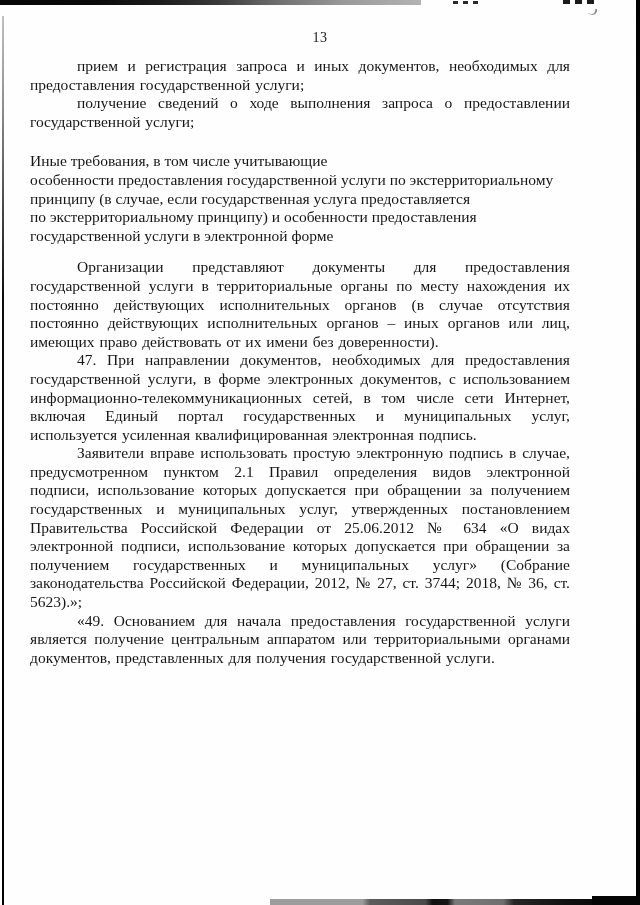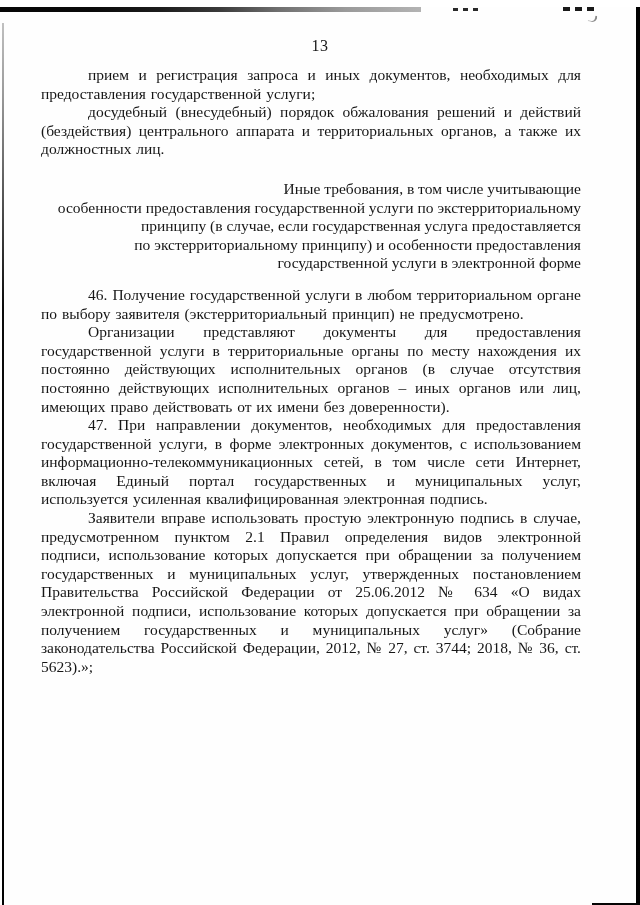--- a/index.html
+++ b/index.html
@@ -14,42 +14,41 @@
     position: relative;
     width: 640px;
     height: 905px;
     background: #fefefe;
     font-family: "Liberation Serif", "DejaVu Serif", serif;
     color: #161616;
   }
   .page-number {
     padding-top: 30px;
     text-align: center;
-    font-size: 16px;
+    font-size: 14px;
     letter-spacing: 0.5px;
-    margin-top: 7px;
   }
   .content {
-    margin: 11px 0 0 41px;
+    margin: 11px 0 0 30px;
     width: 540px;
     font-size: 15.5px;
     line-height: 18.6px;
     text-align: justify;
   }
   .content p {
     margin: 0;
     text-indent: 47px;
     word-spacing: 1px;
   }
   .section-heading {
     margin: 21px 0 13px 0;
     font-size: 15.5px;
     font-weight: 400;
     line-height: 18.6px;
-    text-align: right;
+    text-align: left;
     text-indent: 0;
     white-space: pre-line;
   }
   
   .artifact { position: absolute; }
   .top-edge-bar {
     left: 0; top: 0; width: 421px; height: 5px;
     background: linear-gradient(to right,
       #060606 0%, #0a0a0a 22%, #1c1c1c 38%, #3a3a3a 52%,
       #6f6f6f 66%, #9a9a9a 82%, #b3b3b3 100%);
@@ -92,32 +91,32 @@
 </style>
 </head>
 <body>
 
 <div class="page">
 
   <div class="page-number">13</div>
 
   <div class="content">
     <p>прием и регистрация запроса и иных документов, необходимых для предоставления государственной услуги;</p>
-    <p>досудебный (внесудебный) порядок обжалования решений и действий (бездействия) центрального аппарата и территориальных органов, а также их должностных лиц.</p>
+    <p>получение сведений о ходе выполнения запроса о предоставлении государственной услуги;</p>
 
     <h2 class="section-heading">Иные требования, в том числе учитывающие
 особенности предоставления государственной услуги по экстерриториальному
 принципу (в случае, если государственная услуга предоставляется
 по экстерриториальному принципу) и особенности предоставления
 государственной услуги в электронной форме</h2>
 
-    <p>46. Получение государственной услуги в любом территориальном органе по выбору заявителя (экстерриториальный принцип) не предусмотрено.</p>
     <p>Организации представляют документы для предоставления государственной услуги в территориальные органы по месту нахождения их постоянно действующих исполнительных органов (в случае отсутствия постоянно действующих исполнительных органов – иных органов или лиц, имеющих право действовать от их имени без доверенности).</p>
     <p>47. При направлении документов, необходимых для предоставления государственной услуги, в форме электронных документов, с использованием информационно-телекоммуникационных сетей, в том числе сети Интернет, включая Единый портал государственных и муниципальных услуг, используется усиленная квалифицированная электронная подпись.</p>
     <p>Заявители вправе использовать простую электронную подпись в случае, предусмотренном пунктом 2.1 Правил определения видов электронной подписи, использование которых допускается при обращении за получением государственных и муниципальных услуг, утвержденных постановлением Правительства Российской Федерации от 25.06.2012 № 634 «О видах электронной подписи, использование которых допускается при обращении за получением государственных и муниципальных услуг» (Собрание законодательства Российской Федерации, 2012, № 27, ст. 3744; 2018, № 36, ст. 5623).»;</p>
+    <p>«49. Основанием для начала предоставления государственной услуги является получение центральным аппаратом или территориальными органами документов, представленных для получения государственной услуги.</p>
   </div>
 
   <div class="artifact top-edge-bar"></div>
   <div class="artifact top-dashes-1"></div>
   <div class="artifact top-dashes-2"></div>
   <div class="artifact right-edge-bar"></div>
   <div class="artifact left-edge-line"></div>
   <div class="artifact bottom-edge-bar"></div>
   <div class="artifact bottom-right-corner"></div>
   <div class="artifact speck-mark"></div>

